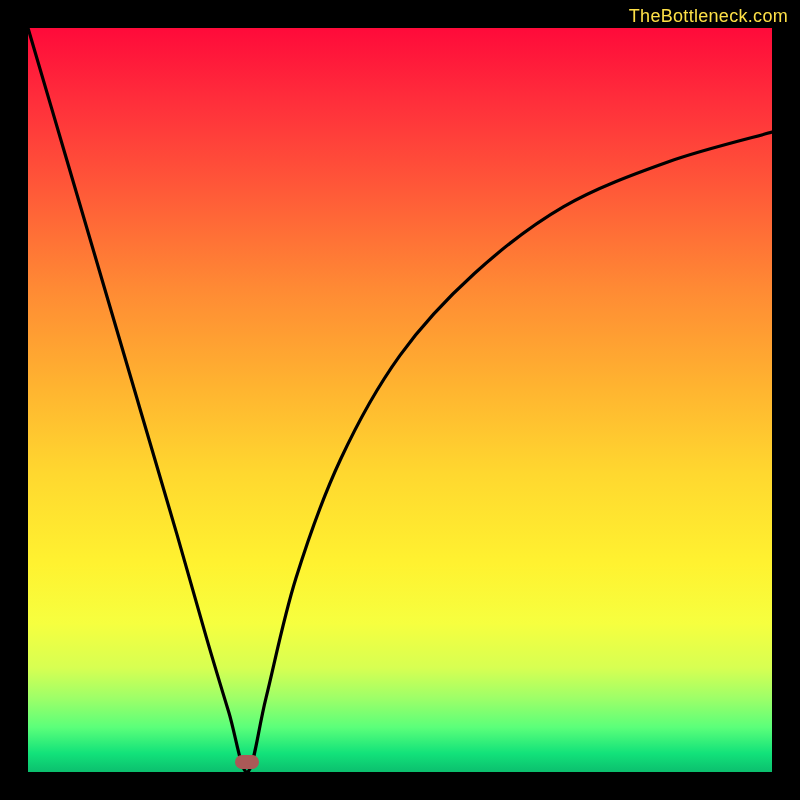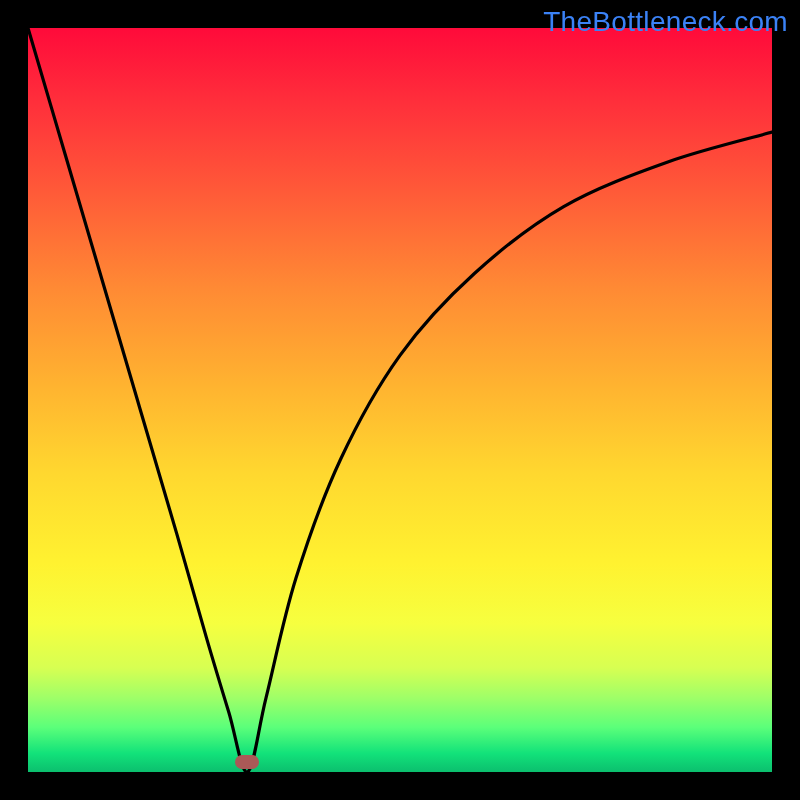--- a/index.html
+++ b/index.html
@@ -31,22 +31,22 @@
       #9fff68 90%,
       #5bff7a 94%,
       #12e27a 97.5%,
       #0bbf6e 100%
     );
   }
   .watermark {
     position: absolute;
     top: 6px;
     right: 12px;
-    color: #3b82f6;
-    font-size: 28px;
+    color: #fde047;
+    font-size: 18px;
     font-weight: 500;
     letter-spacing: 0.3px;
     z-index: 5;
   }
   .curve-svg {
     position: absolute;
     left: 0;
     top: 0;
     width: 744px;
     height: 744px;

